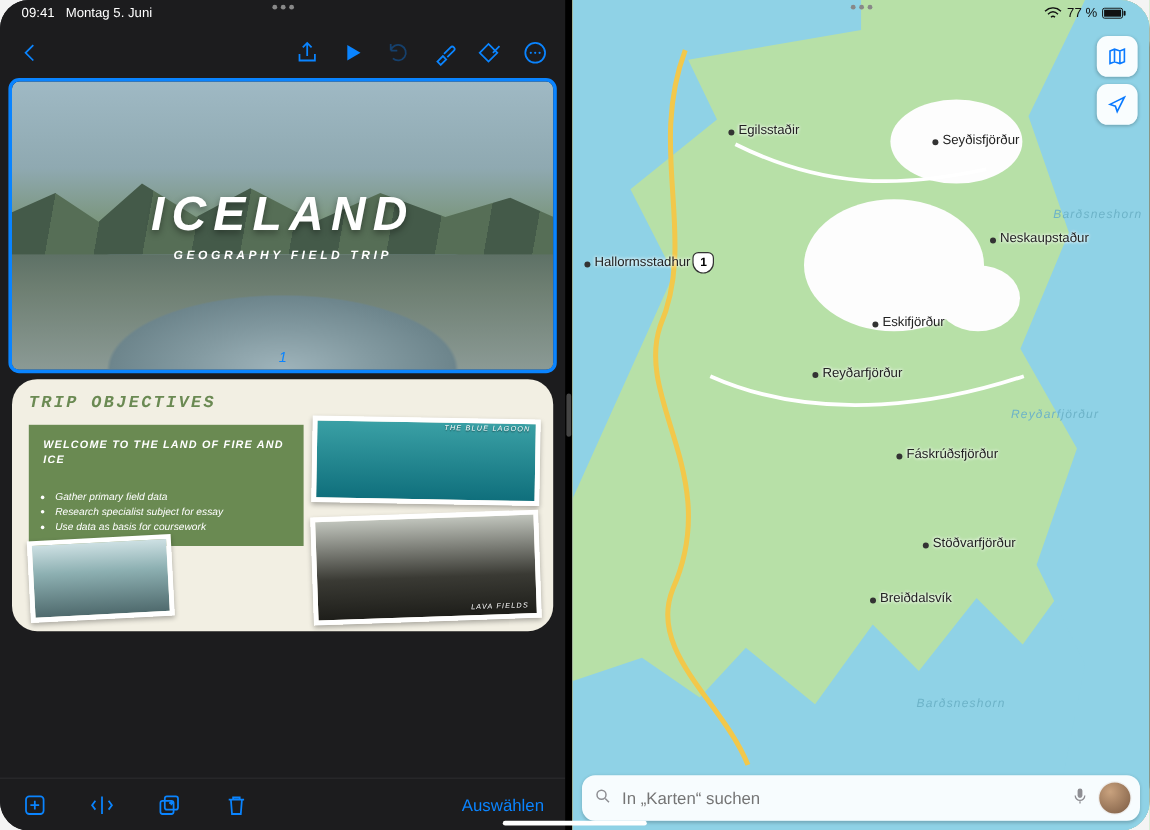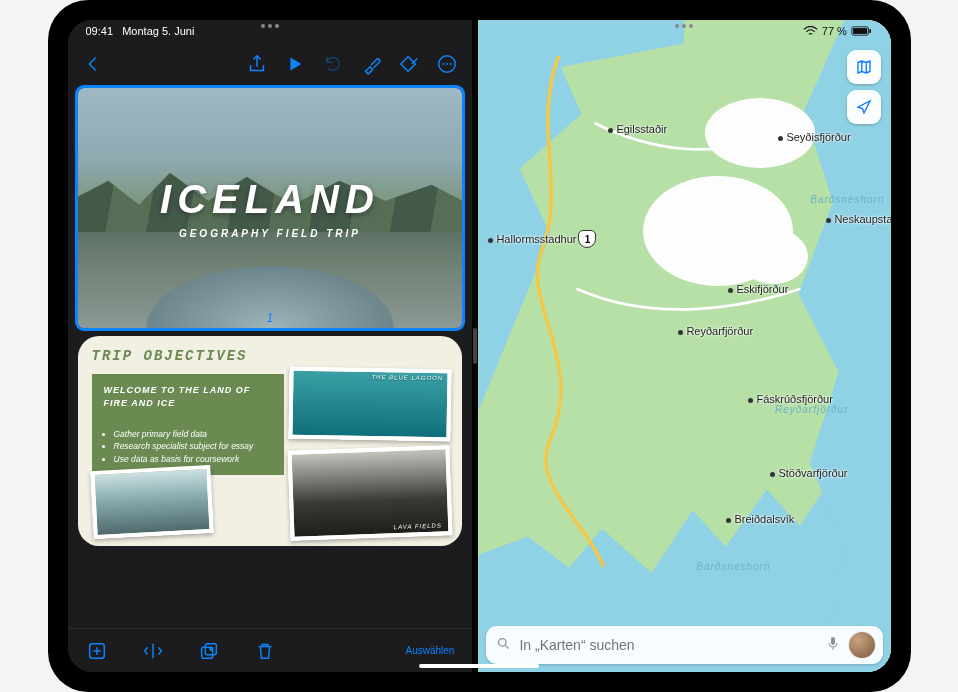--- a/index.html
+++ b/index.html
@@ -4,25 +4,24 @@
 <style>
   * { box-sizing: border-box; margin: 0; padding: 0; }
   body {
     font-family: -apple-system, "Helvetica Neue", Arial, sans-serif;
     background: #f4f4f4;
     width: 958px; height: 692px;
     display: flex; align-items: center; justify-content: center;
     overflow: hidden;
   }
   .device {
-    width: 863px; height: 692px;
+    width: 958px; height: 692px;
     background: #000;
     border-radius: 40px;
     position: relative;
-    padding: 20px;
   }
   .screen {
     width: 100%; height: 100%;
     border-radius: 24px;
     overflow: hidden;
     display: flex;
     position: relative;
     background: #1c1c1e;
   }
 
@@ -80,21 +79,21 @@
   .slide-2 .ph.b { height:90px; background:linear-gradient(#c0c4bc 0%, #3a3a34 60%, #1e1e1a 100%); transform:rotate(-2deg); }
   .slide-2 .ph.c { position:absolute; left:14px; bottom:10px; width:120px; height:68px;
       background:linear-gradient(#cde0e3 0%, #8db0b2 40%, #4f6a6d 100%); transform:rotate(-3deg);
       border:4px solid #fff; box-shadow:0 2px 4px rgba(0,0,0,.3);} 
   .slide-2 .ph .cap { position:absolute; top:2px; right:4px; font-size:6px; color:#fff; letter-spacing:1px; text-shadow:0 1px 1px rgba(0,0,0,.5);}
   .slide-2 .ph.b .cap { top:auto; bottom:3px; right:6px; }
 
   
   .kn-bottom { height:44px; border-top:1px solid #2b2b2d; display:flex; align-items:center; padding:0 18px; gap:34px; }
   .kn-bottom .kn-ico svg { stroke:#0a84ff; }
-  .kn-bottom .sel { margin-left:auto; color:#0a84ff; font-size:10px; }
+  .kn-bottom .sel { margin-left:auto; color:#0a84ff; font-size:14px; }
 
   
   .map-canvas { position:absolute; inset:0; background:#b7e0a7; }
   .sea { position:absolute; background:#8fd2e6; }
   .sea.nw { top:0; left:0; width:50%; height:60%; clip-path: polygon(0 0, 100% 0, 100% 6%, 40% 12%, 50% 24%, 20% 38%, 35% 55%, 0 100%); }
   .sea.s  { bottom:0; left:0; right:0; height:40%; clip-path: polygon(0 100%,0 55%, 12% 48%, 22% 60%, 30% 45%, 42% 62%, 52% 38%, 60% 52%, 70% 30%, 78% 44%, 88% 20%, 100% 35%, 100% 100%); }
   .sea.e  { top:0; right:0; width:28%; height:100%; clip-path: polygon(100% 0,100% 100%, 40% 100%, 60% 80%, 30% 68%, 55% 54%, 20% 42%, 50% 28%, 25% 14%, 60% 0); }
   .glacier { position:absolute; background:#fdfdfd; border-radius:50%; filter:blur(.5px); }
   .glacier.g1{ top:24%; left:40%; width:150px; height:110px; }
   .glacier.g2{ top:12%; left:55%; width:110px; height:70px; }
@@ -288,21 +287,21 @@
         <div class="city-dot" style="top:116px; left:300px;" data-label="Seyðisfjörður"></div>
         <div class="city-dot" style="top:198px; left:348px;" data-label="Neskaupstaður"></div>
         <div class="city-dot" style="top:268px; left:250px;" data-label="Eskifjörður"></div>
         <div class="city-dot" style="top:310px; left:200px;" data-label="Reyðarfjörður"></div>
         <div class="city-dot" style="top:378px; left:270px;" data-label="Fáskrúðsfjörður"></div>
         <div class="city-dot" style="top:452px; left:292px;" data-label="Stöðvarfjörður"></div>
         <div class="city-dot" style="top:498px; left:248px;" data-label="Breiðdalsvík"></div>
         <div class="city-dot" style="top:218px; left:10px;" data-label="Hallormsstadhur"></div>
 
         <div class="sea-label" style="top:174px; right:6px;">Barðsneshorn</div>
-        <div class="sea-label" style="top:340px; right:42px;margin-top:44px;">Reyðarfjörður</div>
+        <div class="sea-label" style="top:340px; right:42px;">Reyðarfjörður</div>
         <div class="sea-label" style="bottom:100px; right:120px;">Barðsneshorn</div>
       </div>
 
       <div class="map-ctrl">
         <div class="map-btn">
           <svg viewBox="0 0 24 24">
               <path d="M4 6l5-2 6 2 5-2v14l-5 2-6-2-5 2zM9 4v14M15 6v14"></path>
             </svg>
         </div>
         <div class="map-btn">

